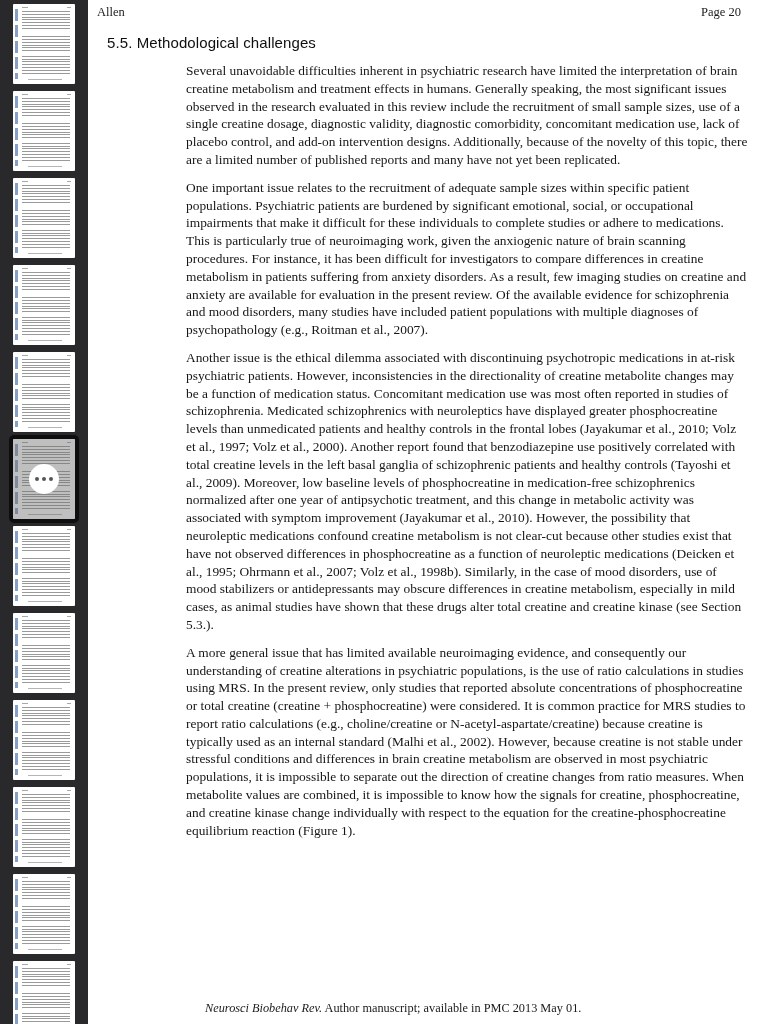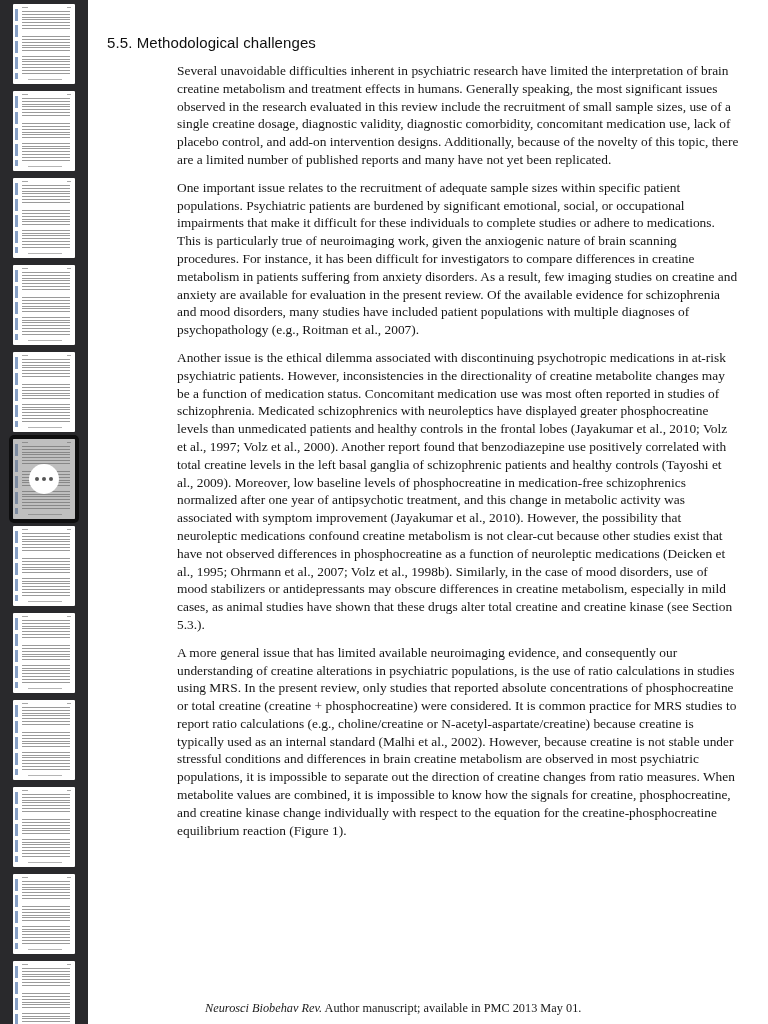--- a/index.html
+++ b/index.html
@@ -50,21 +50,21 @@
     position:absolute;top:5px;left:9px;right:27px;
     display:flex;justify-content:space-between;
     font-size:12.5px;color:#1a1a1a;
   }
   .section-title{
     position:absolute;top:34px;left:19px;
     font-family:"Liberation Sans",sans-serif;font-weight:normal;
     font-size:15px;color:#0f0f0f;letter-spacing:0.1px;
   }
   .body-col{
-    position:absolute;top:62px;left:89px;width:563px;
+    position:absolute;top:62px;left:98px;width:563px;
     font-size:13.4px;line-height:17.8px;text-align:left;color:#151515;
   }
   .body-col p{margin:0 0 10px 0;}
   .page-footer{
     position:absolute;top:1001px;left:117px;
     font-size:12.3px;color:#1a1a1a;white-space:pre;
   }
   .page-footer .j{font-style:italic;}
 </style>
 </head>
@@ -179,20 +179,24 @@
       <div class="thumb-page">
         <div class="thumb-stripe"></div>
         <div class="thumb-hdr-l"></div>
         <div class="thumb-hdr-r"></div>
         <div class="thumb-text"></div>
       </div>
     </div>
   </div>
 
 <div class="main">
+  <div class="page-header">
+    <span>Allen</span>
+    <span>Page 20</span>
+  </div>
   <div class="section-title">5.5. Methodological challenges</div>
   <div class="body-col">
     <p>Several unavoidable difficulties inherent in psychiatric research have limited the interpretation of brain creatine metabolism and treatment effects in humans. Generally speaking, the most significant issues observed in the research evaluated in this review include the recruitment of small sample sizes, use of a single creatine dosage, diagnostic validity, diagnostic comorbidity, concomitant medication use, lack of placebo control, and add-on intervention designs. Additionally, because of the novelty of this topic, there are a limited number of published reports and many have not yet been replicated.</p>
     <p>One important issue relates to the recruitment of adequate sample sizes within specific patient populations. Psychiatric patients are burdened by significant emotional, social, or occupational impairments that make it difficult for these individuals to complete studies or adhere to medications. This is particularly true of neuroimaging work, given the anxiogenic nature of brain scanning procedures. For instance, it has been difficult for investigators to compare differences in creatine metabolism in patients suffering from anxiety disorders. As a result, few imaging studies on creatine and anxiety are available for evaluation in the present review. Of the available evidence for schizophrenia and mood disorders, many studies have included patient populations with multiple diagnoses of psychopathology (e.g., Roitman et al., 2007).</p>
     <p>Another issue is the ethical dilemma associated with discontinuing psychotropic medications in at-risk psychiatric patients. However, inconsistencies in the directionality of creatine metabolite changes may be a function of medication status. Concomitant medication use was most often reported in studies of schizophrenia. Medicated schizophrenics with neuroleptics have displayed greater phosphocreatine levels than unmedicated patients and healthy controls in the frontal lobes (Jayakumar et al., 2010; Volz et al., 1997; Volz et al., 2000). Another report found that benzodiazepine use positively correlated with total creatine levels in the left basal ganglia of schizophrenic patients and healthy controls (Tayoshi et al., 2009). Moreover, low baseline levels of phosphocreatine in medication-free schizophrenics normalized after one year of antipsychotic treatment, and this change in metabolic activity was associated with symptom improvement (Jayakumar et al., 2010). However, the possibility that neuroleptic medications confound creatine metabolism is not clear-cut because other studies exist that have not observed differences in phosphocreatine as a function of neuroleptic medications (Deicken et al., 1995; Ohrmann et al., 2007; Volz et al., 1998b). Similarly, in the case of mood disorders, use of mood stabilizers or antidepressants may obscure differences in creatine metabolism, especially in mild cases, as animal studies have shown that these drugs alter total creatine and creatine kinase (see Section 5.3.).</p>
     <p>A more general issue that has limited available neuroimaging evidence, and consequently our understanding of creatine alterations in psychiatric populations, is the use of ratio calculations in studies using MRS. In the present review, only studies that reported absolute concentrations of phosphocreatine or total creatine (creatine + phosphocreatine) were considered. It is common practice for MRS studies to report ratio calculations (e.g., choline/creatine or N-acetyl-aspartate/creatine) because creatine is typically used as an internal standard (Malhi et al., 2002). However, because creatine is not stable under stressful conditions and differences in brain creatine metabolism are observed in most psychiatric populations, it is impossible to separate out the direction of creatine changes from ratio measures. When metabolite values are combined, it is impossible to know how the signals for creatine, phosphocreatine, and creatine kinase change individually with respect to the equation for the creatine-phosphocreatine equilibrium reaction (Figure 1).</p>
   </div>
   <div class="page-footer"><span class="j">Neurosci Biobehav Rev.</span><span> Author manuscript; available in PMC 2013 May 01.</span></div>
 </div>
 

